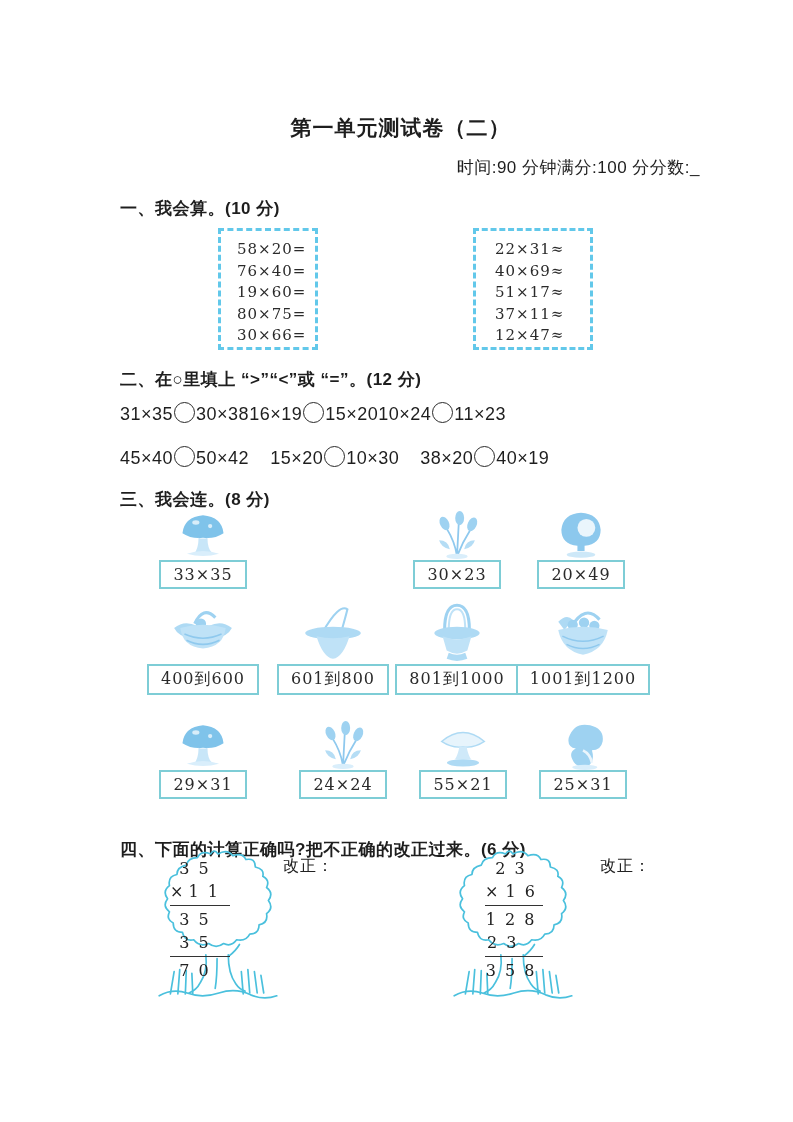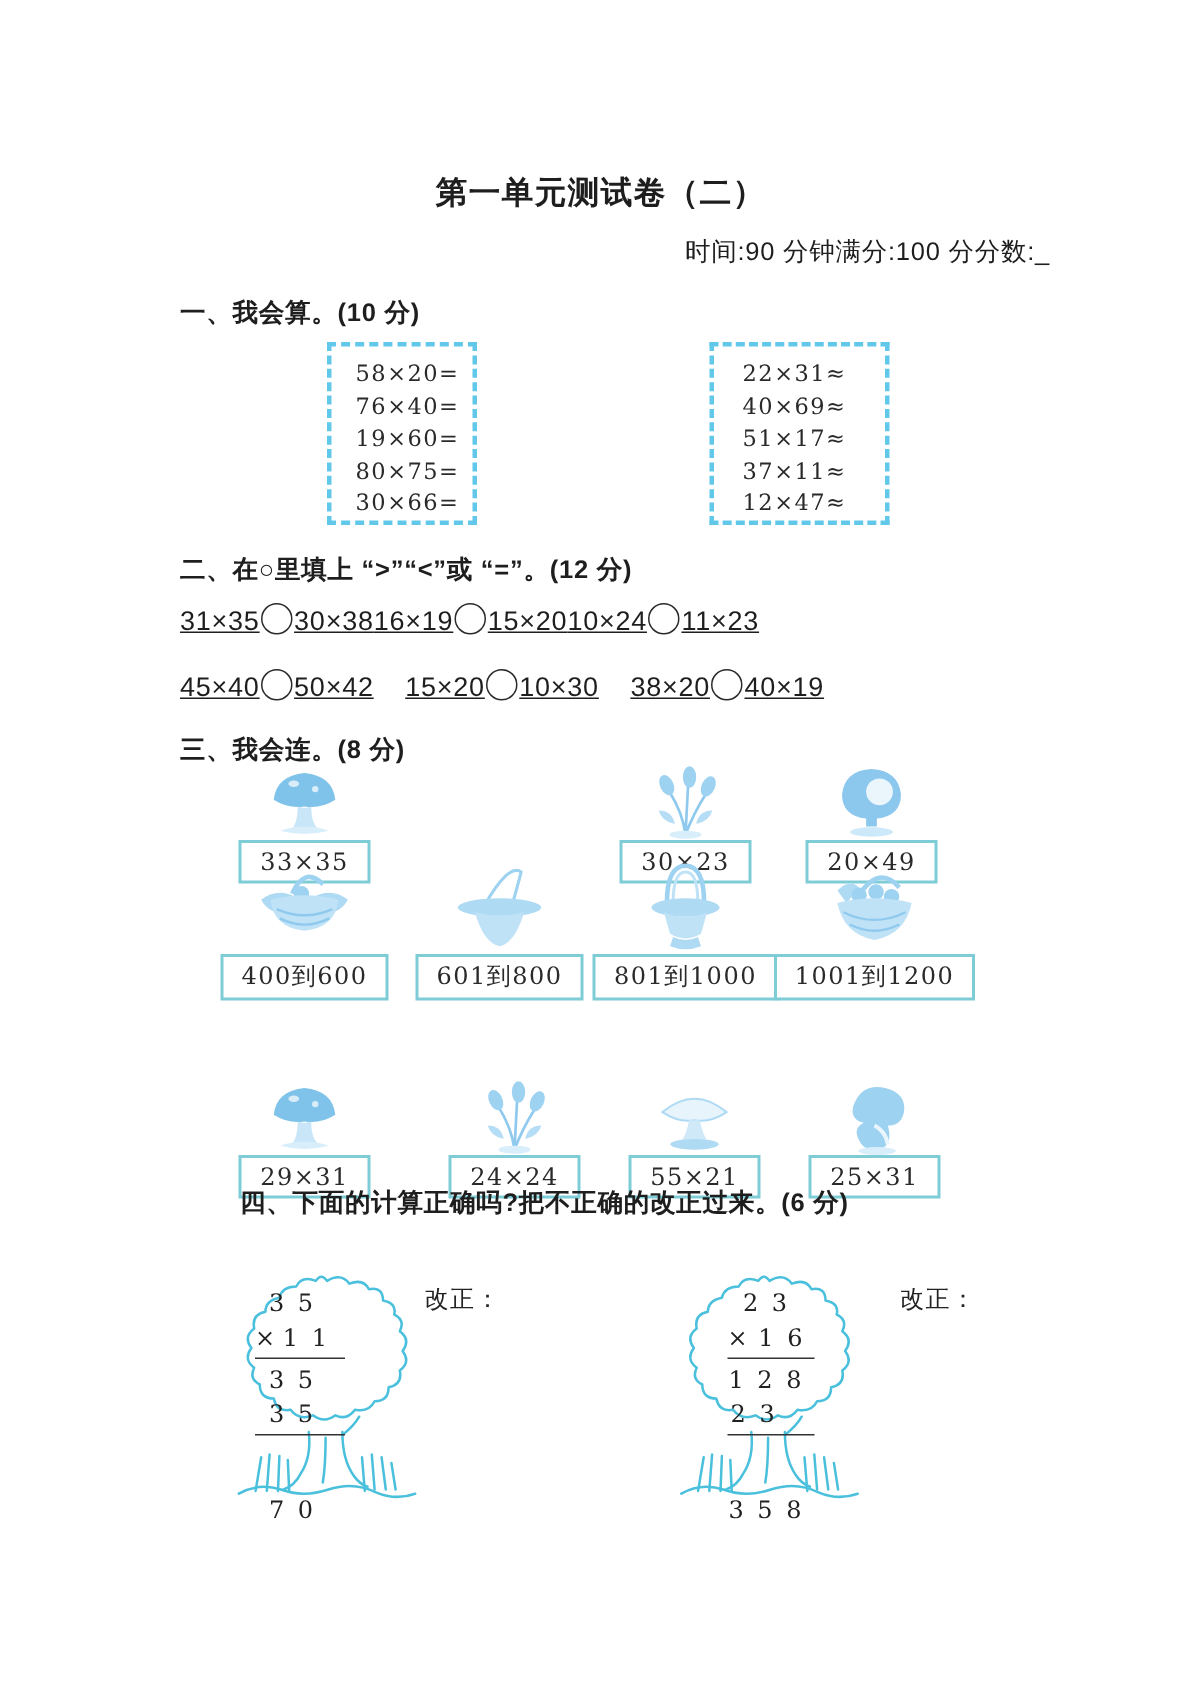--- a/index.html
+++ b/index.html
@@ -17,57 +17,57 @@
     position:absolute;top:110px;left:0;width:100%;text-align:center;
     font-size:21px;font-weight:700;letter-spacing:1px;margin:4px;
   }
   .meta{
     position:absolute;top:156px;right:93px;font-size:17px;letter-spacing:.5px;
   }
   .s-head{position:absolute;left:120px;font-size:17px;font-weight:600;letter-spacing:.5px;}
   .s1-head{top:197px;}
   .s2-head{top:368px;}
   .s3-head{top:488px;text-align:center;}
-  .s4-head{top:790px;margin-left:40px;}
+  .s4-head{top:838px;}
 
   
   .dash-box{
     position:absolute;top:228px;height:122px;box-sizing:border-box;
     border:3px dashed var(--accent-blue);
     padding:8px 0 0 16px;
   }
   .box-left{left:218px;width:100px;}
   .box-right{left:473px;width:120px;padding-left:19px;}
   .expr{
     font-family:"DejaVu Serif","Liberation Serif",serif;
     font-size:15px;line-height:21.5px;letter-spacing:1px;color:#2a2a2a;
   }
 
   
   .cmp-row{position:absolute;left:120px;font-size:18px;letter-spacing:.5px;white-space:nowrap;}
   .cmp-row1{top:402px;}
   .cmp-row2{top:446px;}
-  .cmp-item{display:inline-block;text-decoration:underline;}
+  .cmp-item{display:inline-block;}
   .cmp-row2 .cmp-item{margin-right:21px;}
   .circle{
     display:inline-block;width:19px;height:19px;border:1.6px solid #2a2a2a;border-radius:50%;
     vertical-align:-3px;margin:0 1px;background:#fff;
   }
 
   
   .cell{position:absolute;width:150px;display:flex;flex-direction:column;align-items:center;}
   .cell .icon{display:block;}
   .mbox{
     border:2px solid var(--box-teal);background:#fff;
     font-family:"DejaVu Serif","Liberation Serif",serif;
     font-size:16px;letter-spacing:1px;color:#2a2a2a;
     padding:3px 12px;white-space:nowrap;
   }
   .row1-cell{top:510px;}  .row1-cell .icon{width:54px;height:50px;}
-  .row2-cell{top:572px;}  .row2-cell .icon{width:66px;height:64px;}
+  .row2-cell{top:600px;}  .row2-cell .icon{width:66px;height:64px;}
   .row3-cell{top:720px;}  .row3-cell .icon{width:54px;height:50px;}
 
   
   .problem{position:absolute;width:140px;height:170px;}
   .p1{left:148px;top:845px;}
   .p2{left:443px;top:845px;}
   .tree-svg{position:absolute;left:0;top:0;width:140px;height:170px;}
   .calc{
     position:absolute;font-family:"DejaVu Serif","Liberation Serif",serif;
     font-size:16px;line-height:23px;letter-spacing:2px;color:#222;
@@ -76,21 +76,21 @@
   .p2 .calc{left:42px;top:12px;width:58px;}
   .crow{text-align:center;padding-right:10px;}
   .p2 .crow{padding-right:6px;}
   .mult{display:flex;justify-content:space-between;border-bottom:1.6px solid #333;padding-bottom:2px;}
   .mult .times{letter-spacing:0;padding-left:0;}
   .mult .mdigits{padding-right:10px;}
   .p2 .mult .mdigits{padding-right:6px;}
   .crow.partial1{padding-top:2px;}
   .crow.partial2{padding-bottom:2px;border-bottom:1.6px solid #333;}
   .p2 .crow.partial2{text-align:left;padding-left:2px;}
-  .crow.result{padding-top:2px;margin-top:36px;}
+  .crow.result{padding-top:2px;}
   .fix-label{
     position:absolute;font-size:16px;letter-spacing:1px;
     font-family:"DejaVu Serif","Liberation Serif",serif;color:#222;
   }
   .fix1{left:283px;top:856px;}
   .fix2{left:600px;top:856px;}
   .defs{position:absolute;width:0;height:0;overflow:hidden;}
 </style>
 </head>
 <body>

